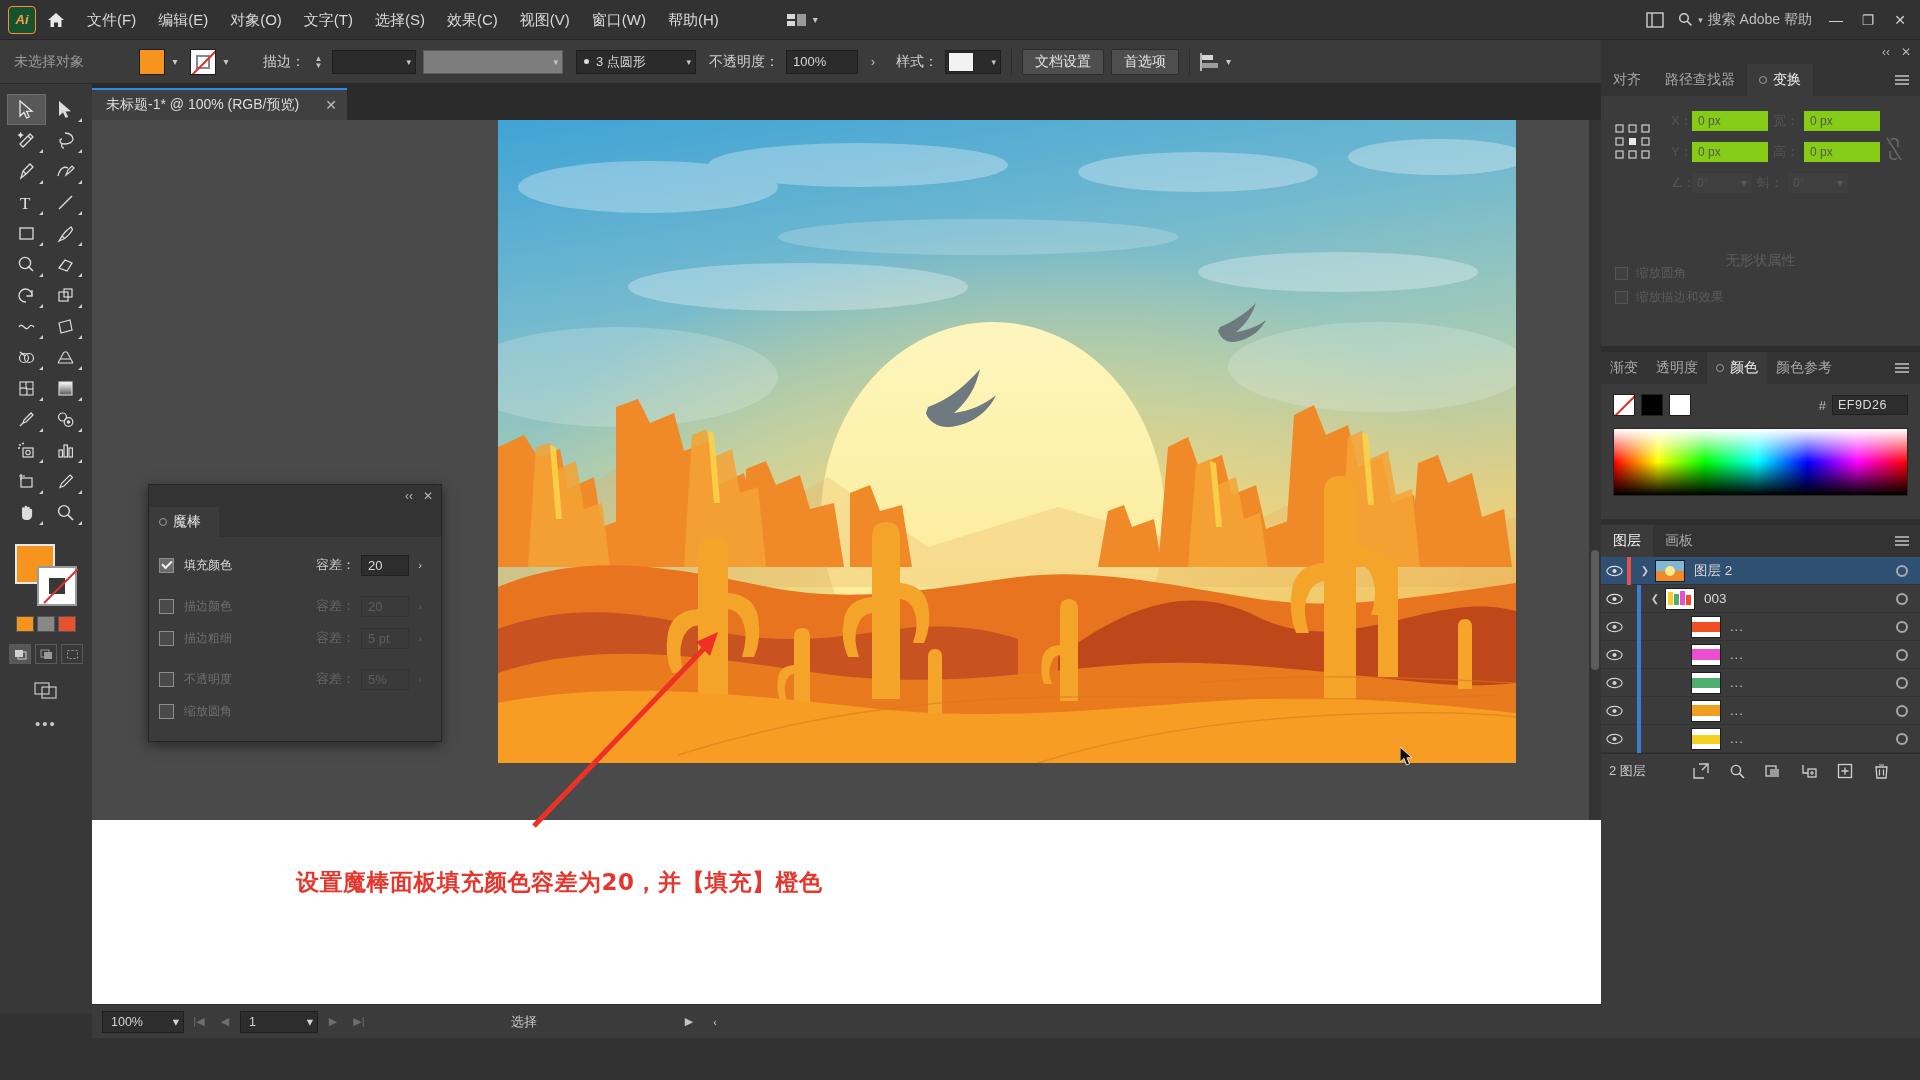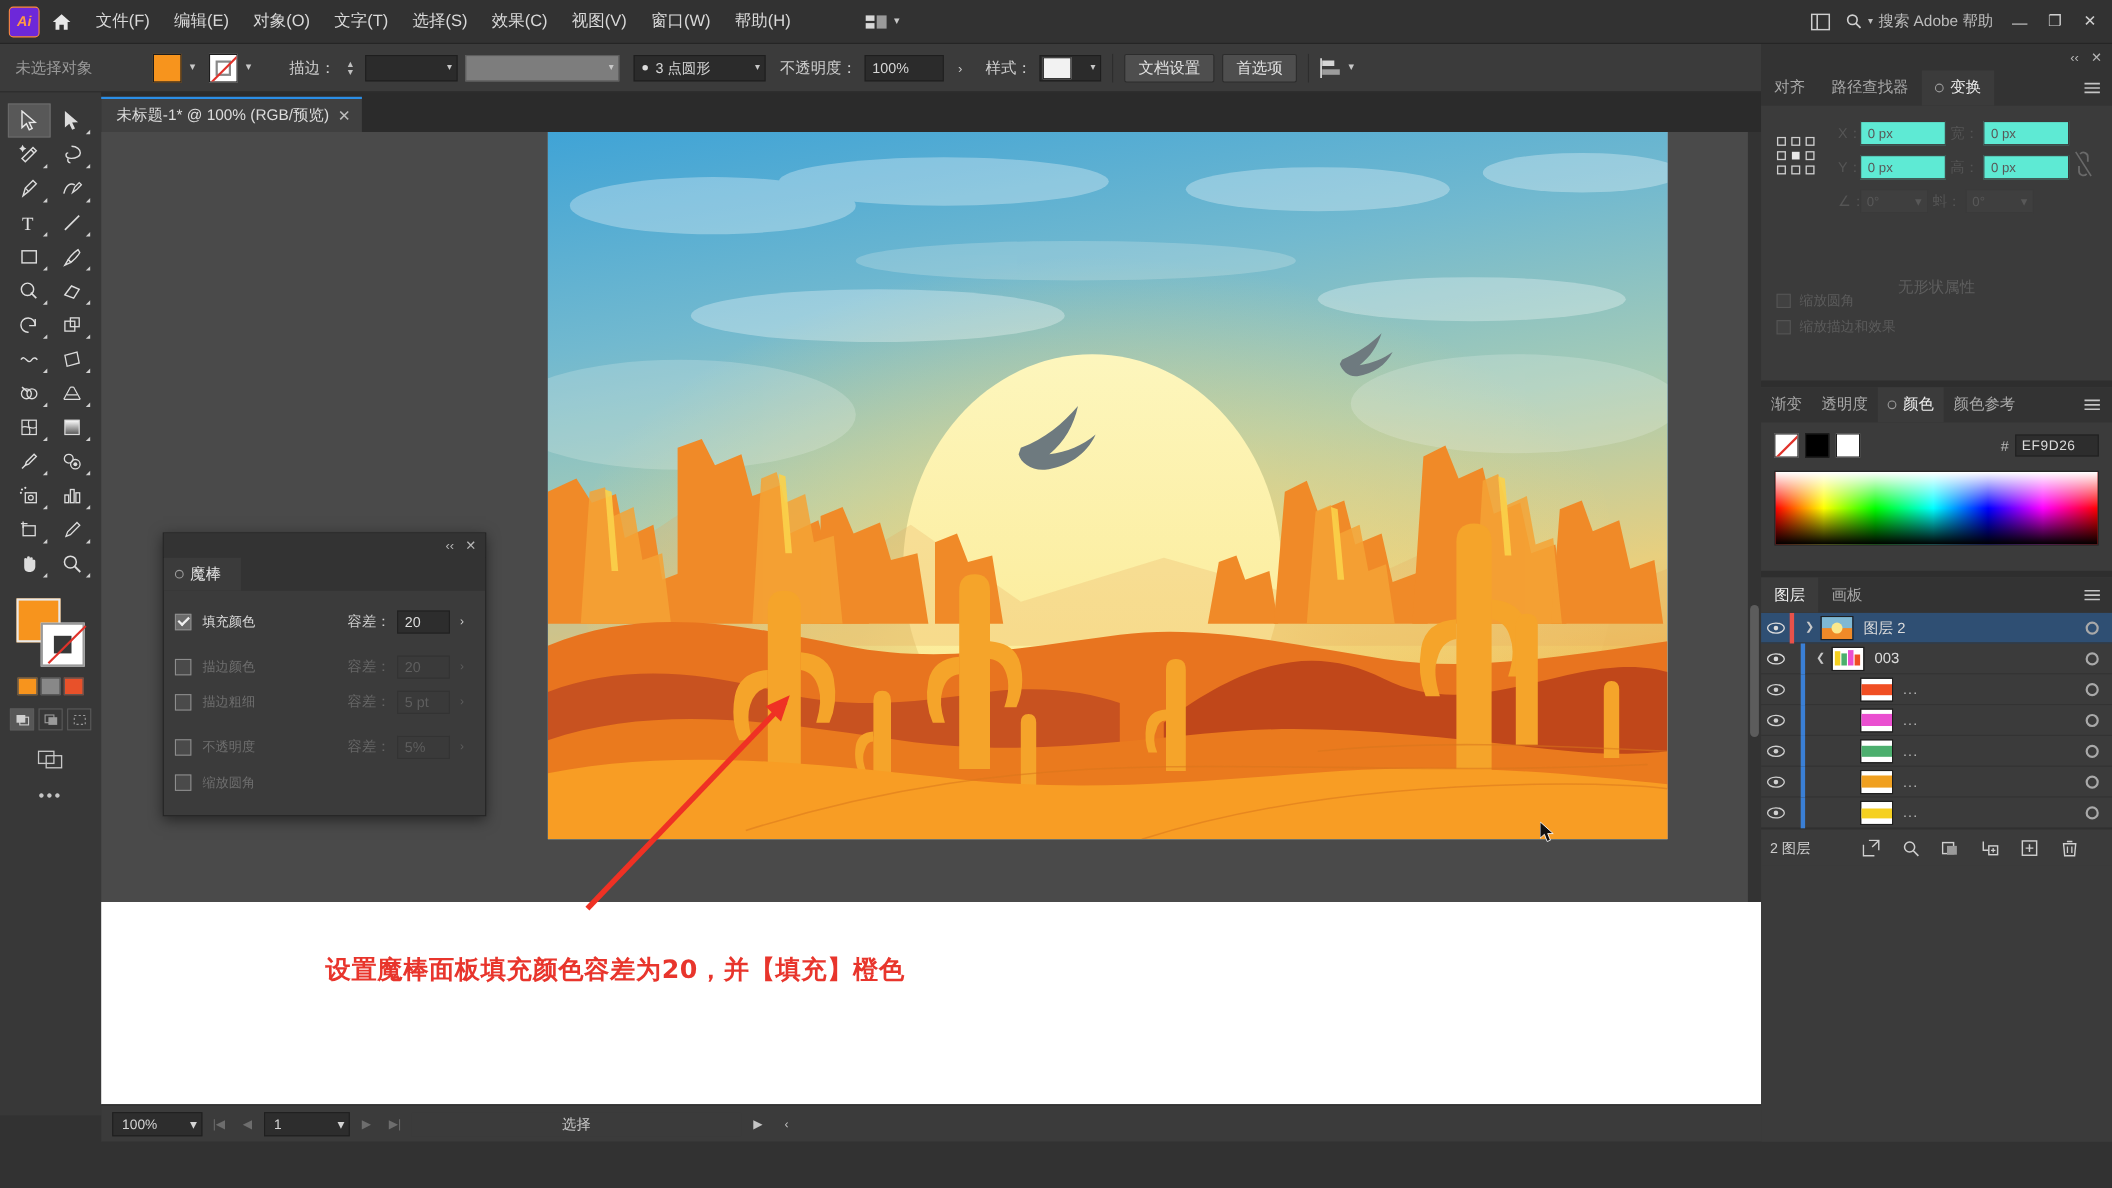--- a/index.html
+++ b/index.html
@@ -13,21 +13,21 @@
   }
 
   
   #menubar {
     position:absolute; left:0; top:0; width:1920px; height:40px;
     background:#323232; display:flex; align-items:center;
     border-bottom:1px solid #252525;
   }
   #ai-logo {
     width:28px;height:28px;margin-left:8px;border-radius:4px;
-    background:#6d28d9;border:1px solid #ff8a3d;
+    background:#14532d;border:1px solid #ff8a3d;
     display:flex;align-items:center;justify-content:center;
     color:#ff9a44;font-size:13px;font-weight:bold;font-style:italic;
   }
   #home-btn { width:40px;height:40px;display:flex;align-items:center;justify-content:center; }
   .menu-item {
     padding:0 11px;height:40px;line-height:40px;font-size:15px;color:#d9d9d9;
     white-space:nowrap;cursor:default;
   }
   #ws-switcher {
     margin-left:48px;display:flex;align-items:center;gap:5px;
@@ -89,21 +89,21 @@
   }
   .cb-sep { width:1px;height:26px;background:#2d2d2d;margin:0 3px; }
 
   
   #tabbar {
     position:absolute;left:92px;top:84px;width:1509px;height:36px;
     background:#2b2b2b;display:flex;align-items:flex-end;
   }
   #doc-tab {
     height:32px;background:#404040;display:flex;align-items:center;
-    padding:0 10px 0 14px;gap:8px;font-size:14px;color:#dcdcdc;
+    padding:0 10px 0 14px;gap:26px;font-size:14px;color:#dcdcdc;
     border-top:2px solid #2b8ee6;
     text-align:right;
   }
   #doc-tab .close { color:#bdbdbd;font-size:14px; }
 
   
   #toolbar {
     position:absolute;left:0;top:84px;width:92px;height:930px;
     background:#383838;padding-top:10px;
   }
@@ -216,21 +216,21 @@
   .ptab.active { background:#3b3b3b;color:#f0f0f0; }
   .pmenu { margin-left:auto;display:flex;align-items:center;padding-right:10px;color:#c5c5c5;font-size:15px; }
   .dock-sep { height:6px;background:#2e2e2e; }
 
   
   #xform-body { height:250px;position:relative;padding:14px 12px; }
   #ref-grid { position:absolute;left:14px;top:28px;width:36px;height:36px; }
   .xf-row { display:flex;align-items:center;gap:4px;margin-left:58px;margin-bottom:9px; }
   .xf-lbl { font-size:13px;color:#555;width:16px;text-align:right; }
   .xf-fld {
-    width:78px;height:22px;background:#5eead4;border:1px solid #3a3a3a;color:#585858;
+    width:78px;height:22px;background:#84cc16;border:1px solid #3a3a3a;color:#585858;
     font-size:12px;display:flex;align-items:center;padding-left:6px;
   }
   .xf-sel { width:62px;height:22px;background:#3f3f3f;border:1px solid #3a3a3a;color:#585858;
     font-size:12px;display:flex;align-items:center;justify-content:space-between;padding:0 5px; }
   #link-icon { position:absolute;right:16px;top:40px;color:#6a6a6a; }
   .xf-check { display:flex;align-items:center;gap:8px;margin-top:7px;color:#5b5b5b;font-size:12.5px; }
   .xf-check .bx { width:13px;height:13px;border:1px solid #555;background:#414141; }
   #no-attr { text-align:center;color:#5e5e5e;font-size:14px;margin-top:58px; }
 
   

